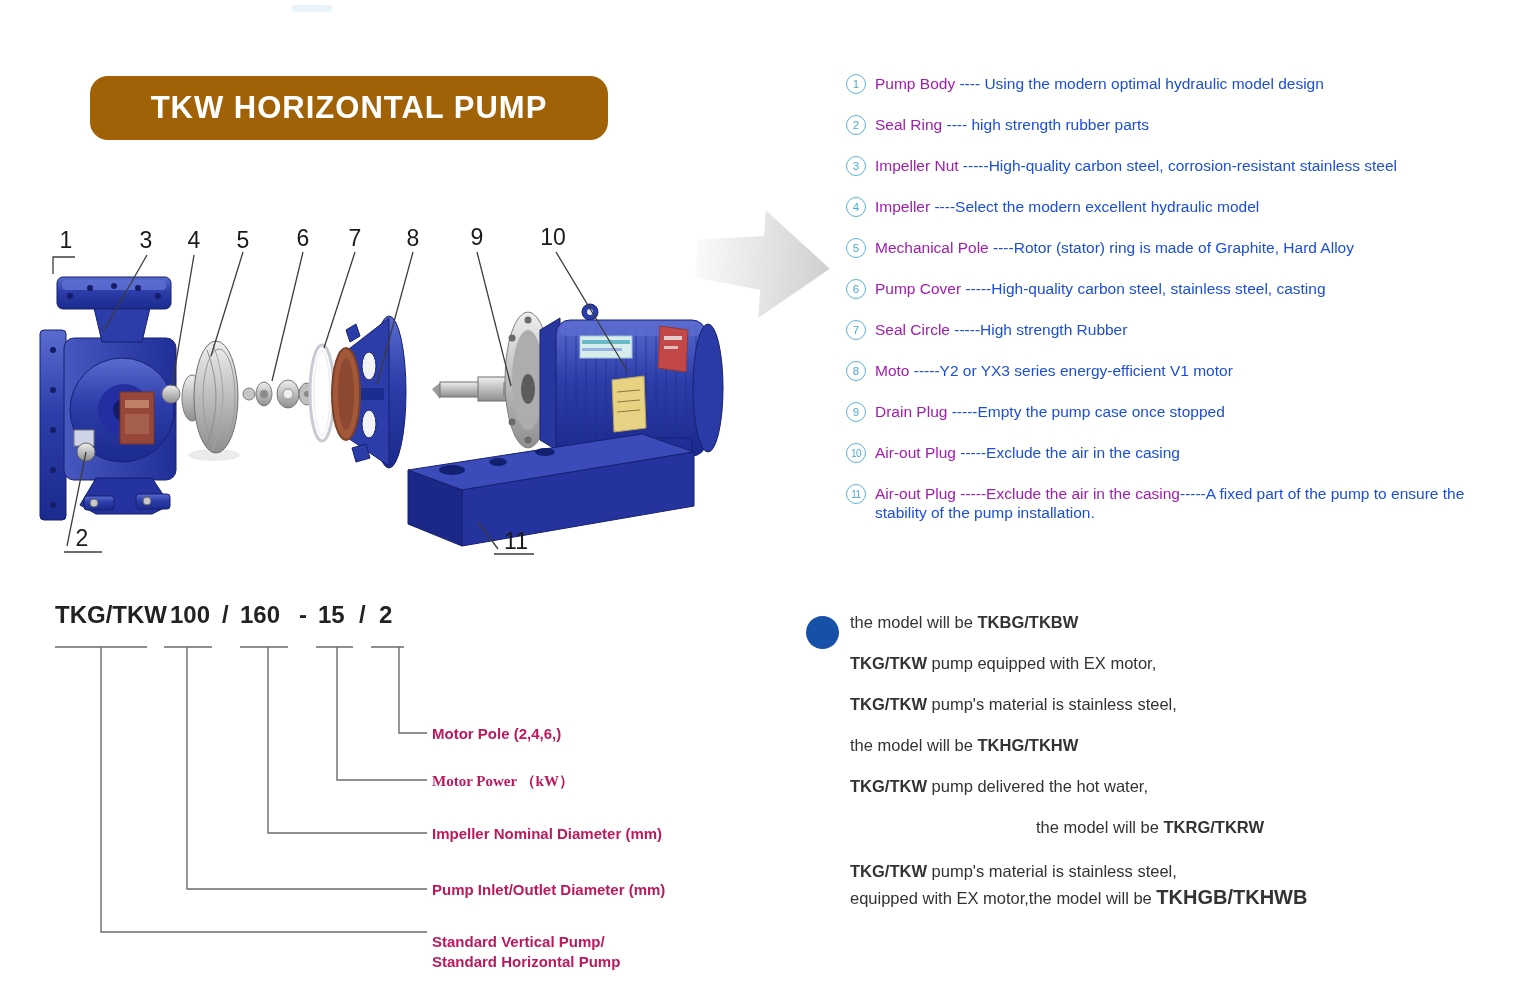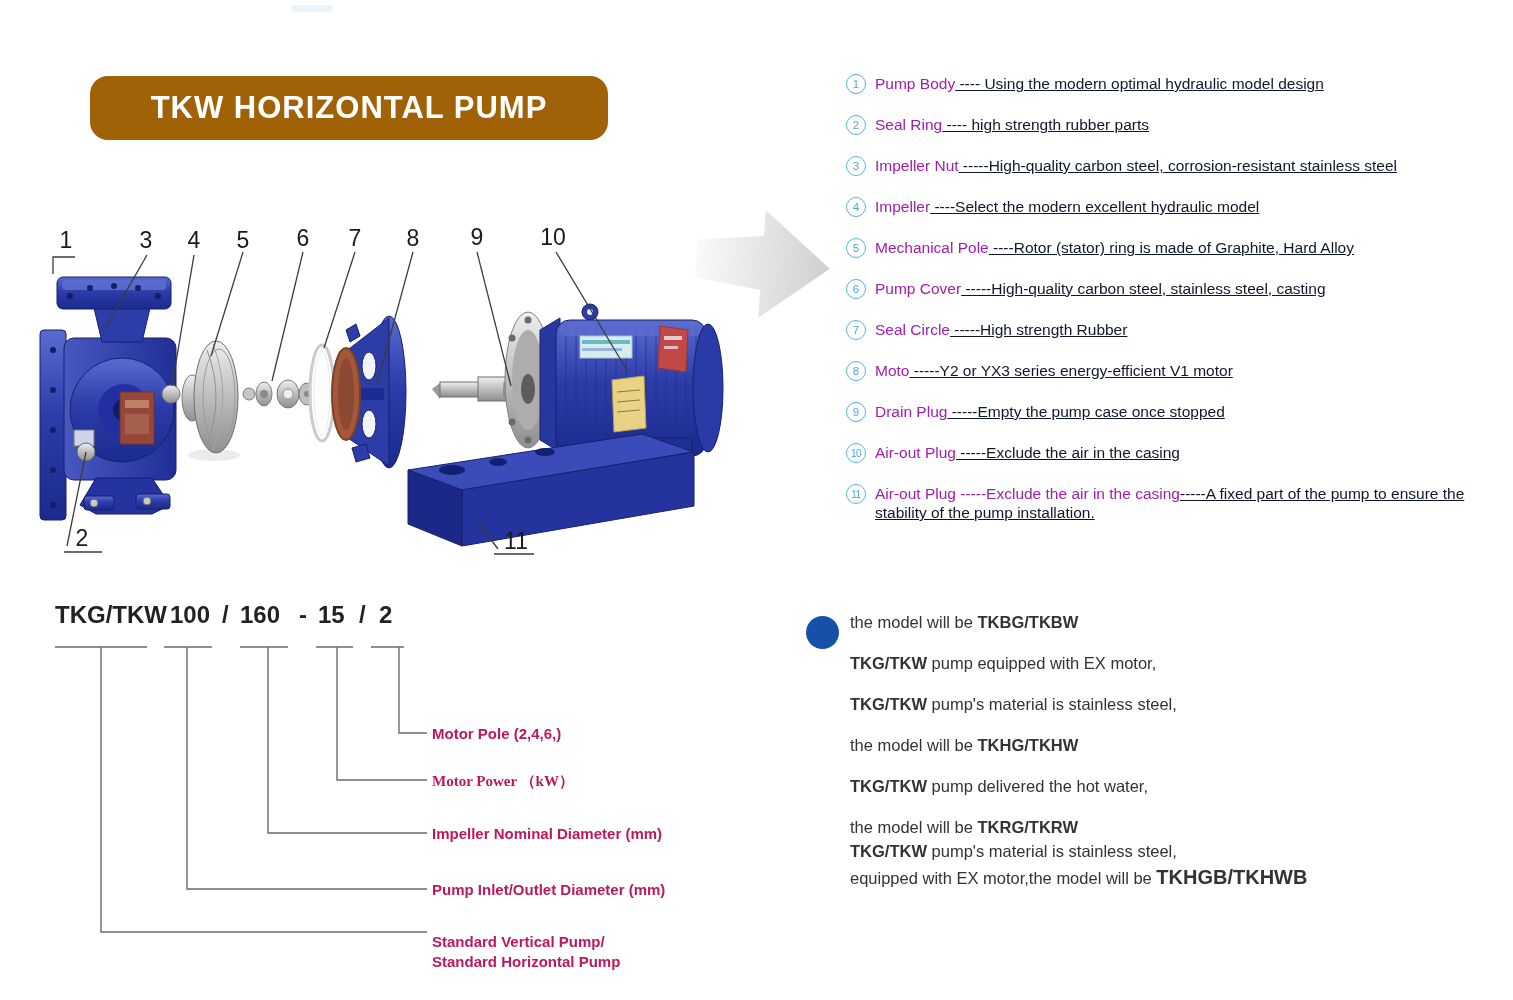--- a/index.html
+++ b/index.html
@@ -14,35 +14,35 @@
   .diagram{position:absolute;left:20px;top:195px;width:760px;height:400px;}
   .arrow-svg{position:absolute;left:692px;top:200px;width:146px;height:136px;}
   
   .parts-list{position:absolute;left:846px;top:74px;width:660px;}
   .part-row{display:flex;align-items:flex-start;margin-bottom:21px;font-size:15.5px;line-height:19px;}
   .pnum{flex:none;width:18px;height:18px;margin-right:9px;margin-top:0px;border:1.4px solid #5ab3d9;
         border-radius:50%;color:#49acd6;font-size:11.5px;display:flex;align-items:center;justify-content:center;}
   .part-row:nth-child(10) .pnum,.part-row:nth-child(11) .pnum{font-size:10px;letter-spacing:-0.5px;}
   .ptext{max-width:600px;}
   .pblue{color:#a21caf;}
-  .pdark{color:#0f172a;text-decoration:underline;}
+  .pdark{color:#1d4ed8;}
   
   .model-code{position:absolute;left:0;top:601px;height:30px;width:450px;}
   .model-code span{position:absolute;top:0;font-size:24px;font-weight:700;color:#222;}
   .mc-series{left:55px;} .mc-inlet{left:170px;} .mc-slash1{left:222px;} .mc-impeller{left:240px;}
   .mc-dash{left:299px;} .mc-power{left:318px;} .mc-slash2{left:359px;} .mc-pole{left:379px;}
   .code-lines{position:absolute;left:40px;top:638px;width:400px;height:324px;}
   .code-label{position:absolute;font-size:15px;font-weight:700;color:#be185d;line-height:20px;}
   .cl-pole{left:432px;top:724px;} .cl-power{left:432px;top:771px;font-family:Liberation Serif, serif;}
   .cl-impeller{left:432px;top:824px;} .cl-inlet{left:432px;top:880px;} .cl-series{left:432px;top:924px;margin-top:8px;}
   
   .variant-dot{position:absolute;left:806px;top:616px;width:33px;height:33px;border-radius:50%;background:#1750a8;}
   .variants{position:absolute;left:850px;top:612px;width:600px;}
   .v-line{font-size:16.5px;line-height:20px;color:#333;margin-bottom:21px;}
-  .v-line:nth-child(6){margin-bottom:4px;}
+  .v-line:nth-child(6){margin-bottom:24px;text-align:center;}
   .v-line:nth-child(7){margin-bottom:6px;}
   .v-lead{font-weight:700;}
   .v-model{font-weight:700;}
   .v-line:nth-child(8) .v-model{font-size:20px;}
 </style>
 </head>
 <body>
 
 <div class="page">
 

